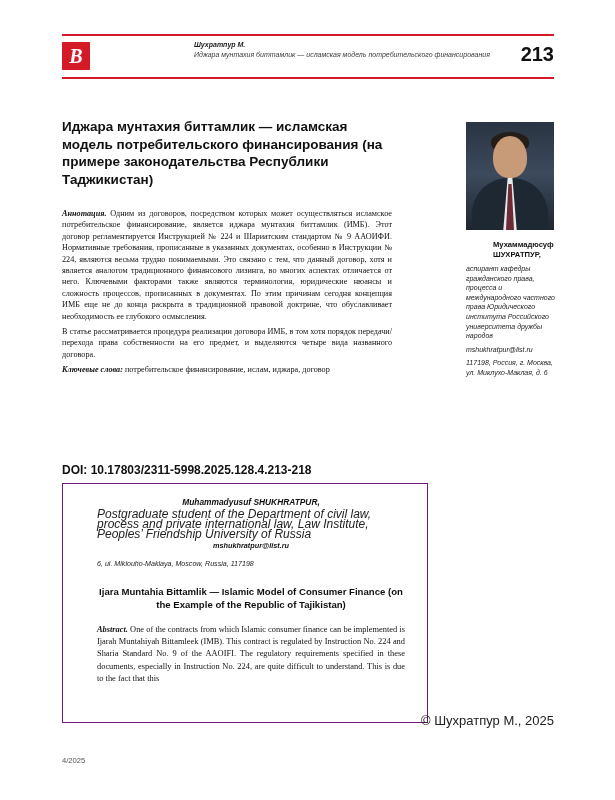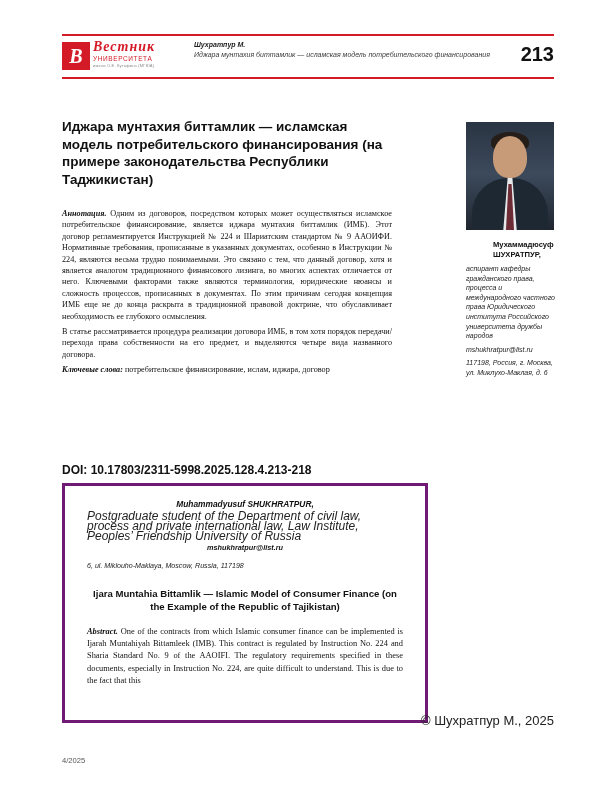--- a/index.html
+++ b/index.html
@@ -253,23 +253,23 @@
     color: #111111;
   }
 
   
   .en-box {
     position: absolute;
     left: 62px;
     top: 483px;
     width: 366px;
     height: 240px;
-    border: 3px solid #701a75;
+    border: 1px solid #701a75;
     box-sizing: border-box;
-    padding: 13px 22px 0 22px;
+    padding: 13px 22px 0 34px;
   }
   .en-author {
     text-align: center;
     font-family: "Liberation Sans", sans-serif;
     font-weight: bold;
     font-style: italic;
     font-size: 8.4px;
     line-height: 11px;
     color: #111111;
   }
@@ -341,25 +341,20 @@
 <body>
 
 <div class="page">
 
   <div class="header">
     <div class="header-rule-top"></div>
     <div class="header-rule-bottom"></div>
 
     <div class="logo">
       <div class="logo-badge">В</div>
-      <div class="logo-text">
-        <div class="logo-title">Вестник</div>
-        <div class="logo-sub">УНИВЕРСИТЕТА</div>
-        <div class="logo-sub2">имени О.Е. Кутафина (МГЮА)</div>
-      </div>
     </div>
 
     <div class="running-head">
       <div class="rh-author">Шухратпур М.</div>
       <div>Иджара мунтахия биттамлик — исламская модель потребительского финансирования</div>
     </div>
 
     <div class="page-number">213</div>
   </div>
 

